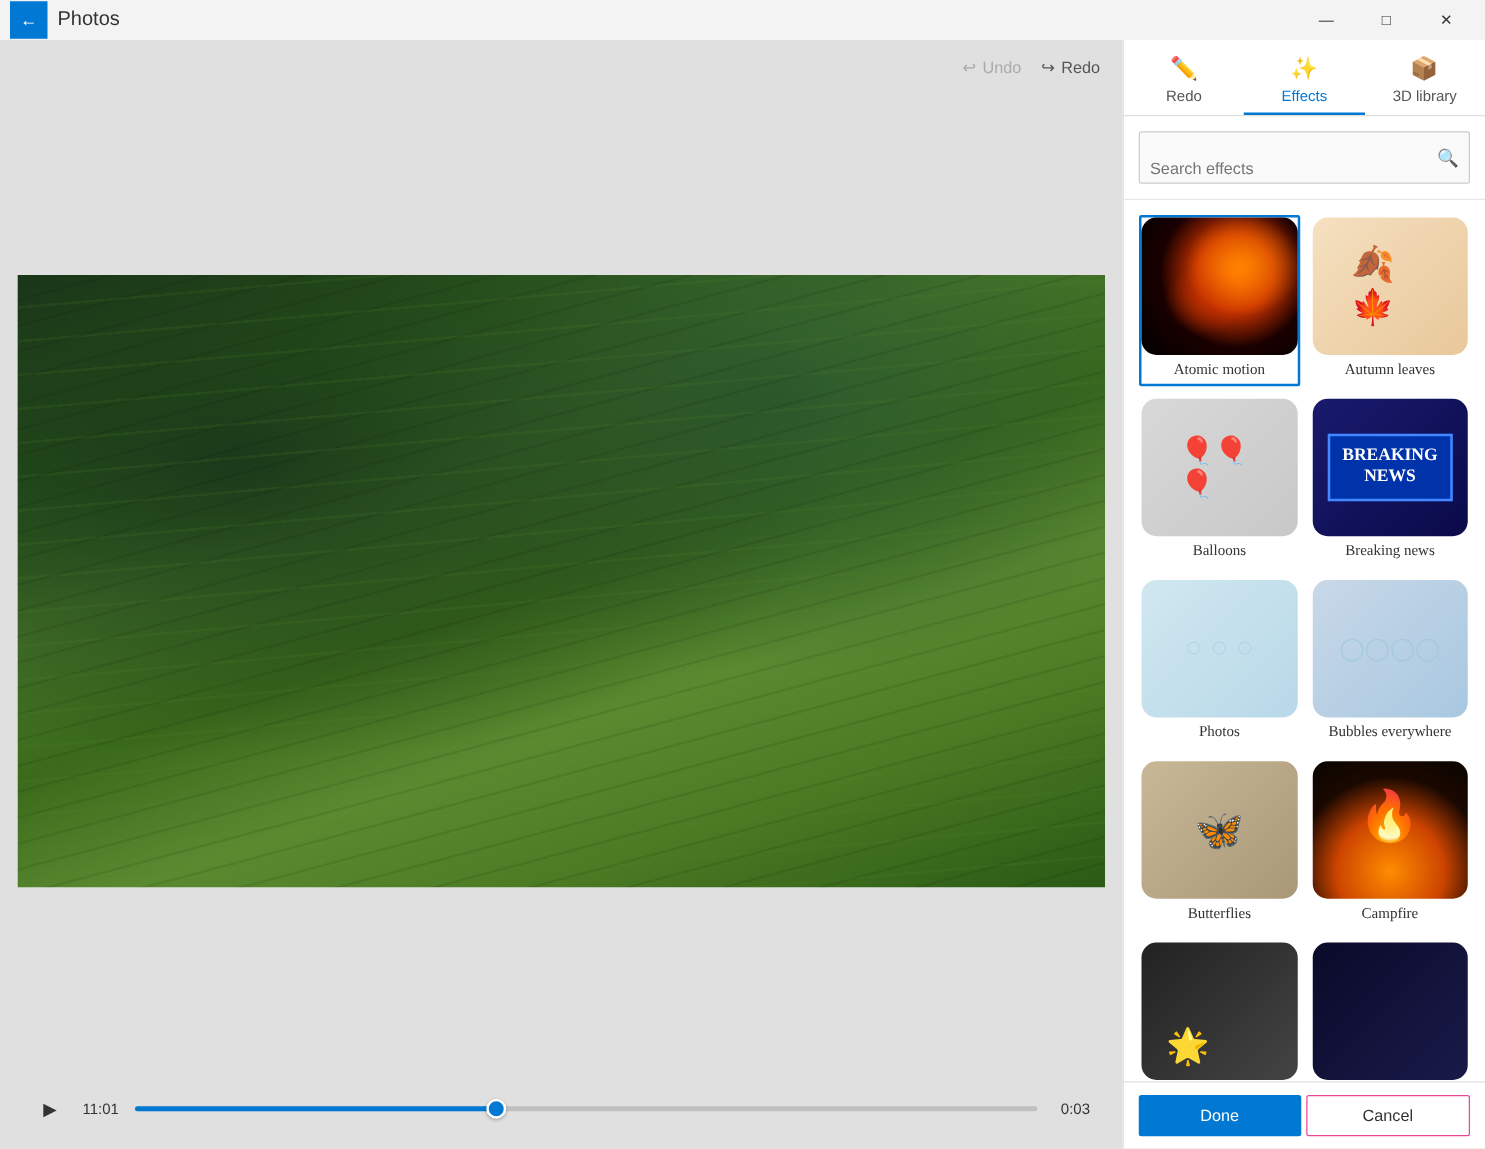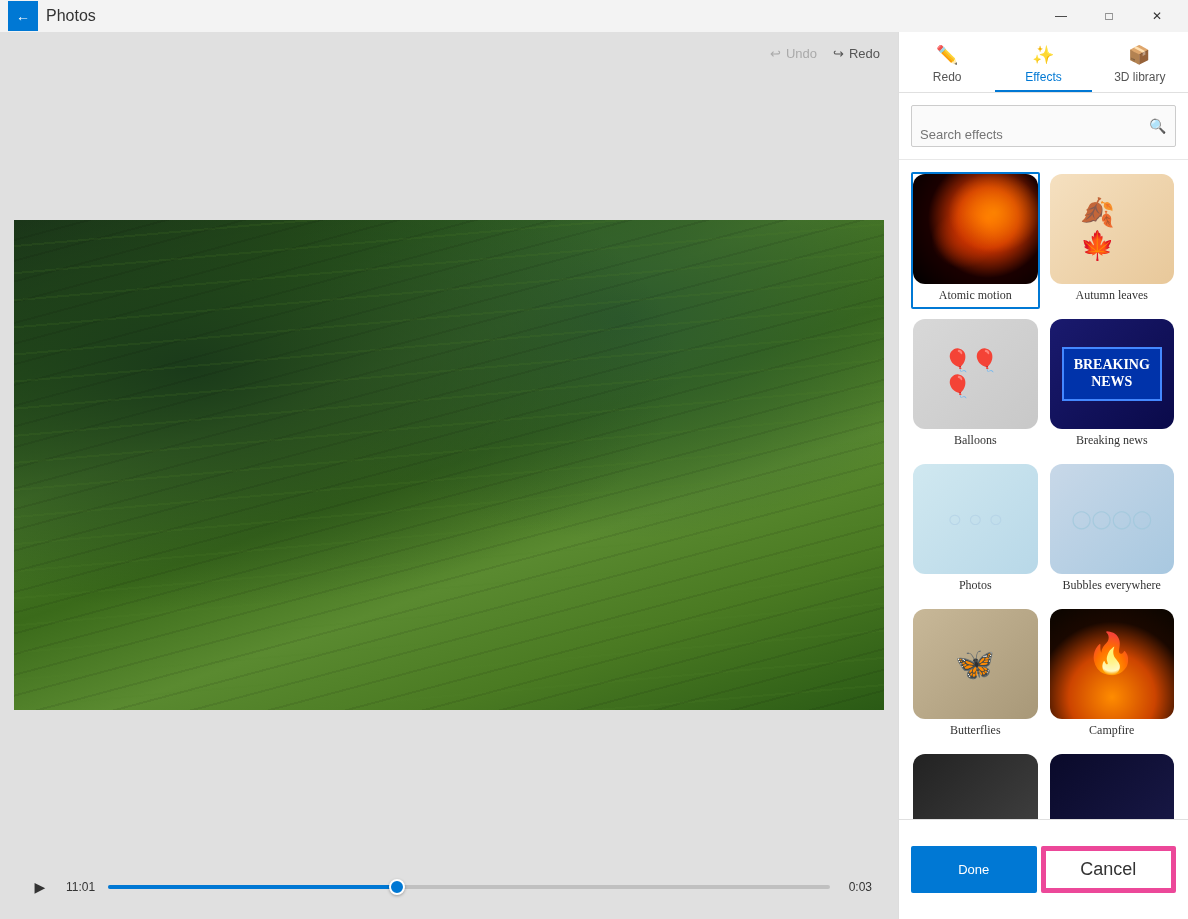--- a/index.html
+++ b/index.html
@@ -395,41 +395,41 @@
       bottom: 10px;
       left: 20px;
     }
     .thumb-partial2 {
       background: linear-gradient(135deg, #0a0a2a 0%, #1a1a4a 100%);
     }
 
     
     .panel-bottom {
       display: flex;
-      padding: 26px 12px;
+      padding: 10px 12px;
       gap: 4px;
       border-top: 1px solid #e0e0e0;
     }
     .btn-done {
       flex: 1;
       background: #0078d4;
       color: white;
       border: none;
       padding: 8px;
       font-size: 13px;
       cursor: pointer;
       border-radius: 2px;
     }
     .btn-cancel {
       flex: 1;
       background: white;
       color: #333;
-      border: 5px solid #ec4899;
+      border: 1px solid #ec4899;
       padding: 8px;
-      font-size: 18px;
+      font-size: 13px;
       cursor: pointer;
       border-radius: 2px;
     }
   </style>
 </head>
 <body>
 
 <div class="titlebar">
   <button class="titlebar-back">
     <span>←</span>

